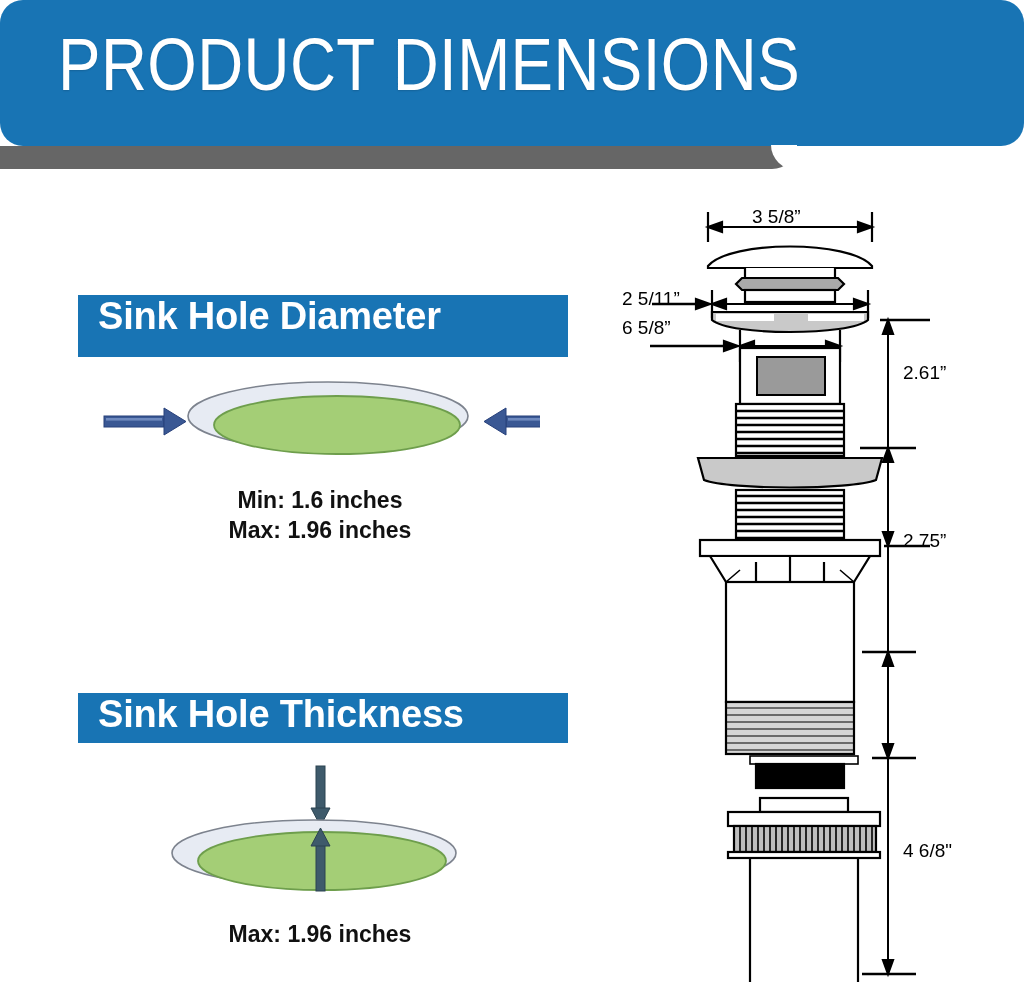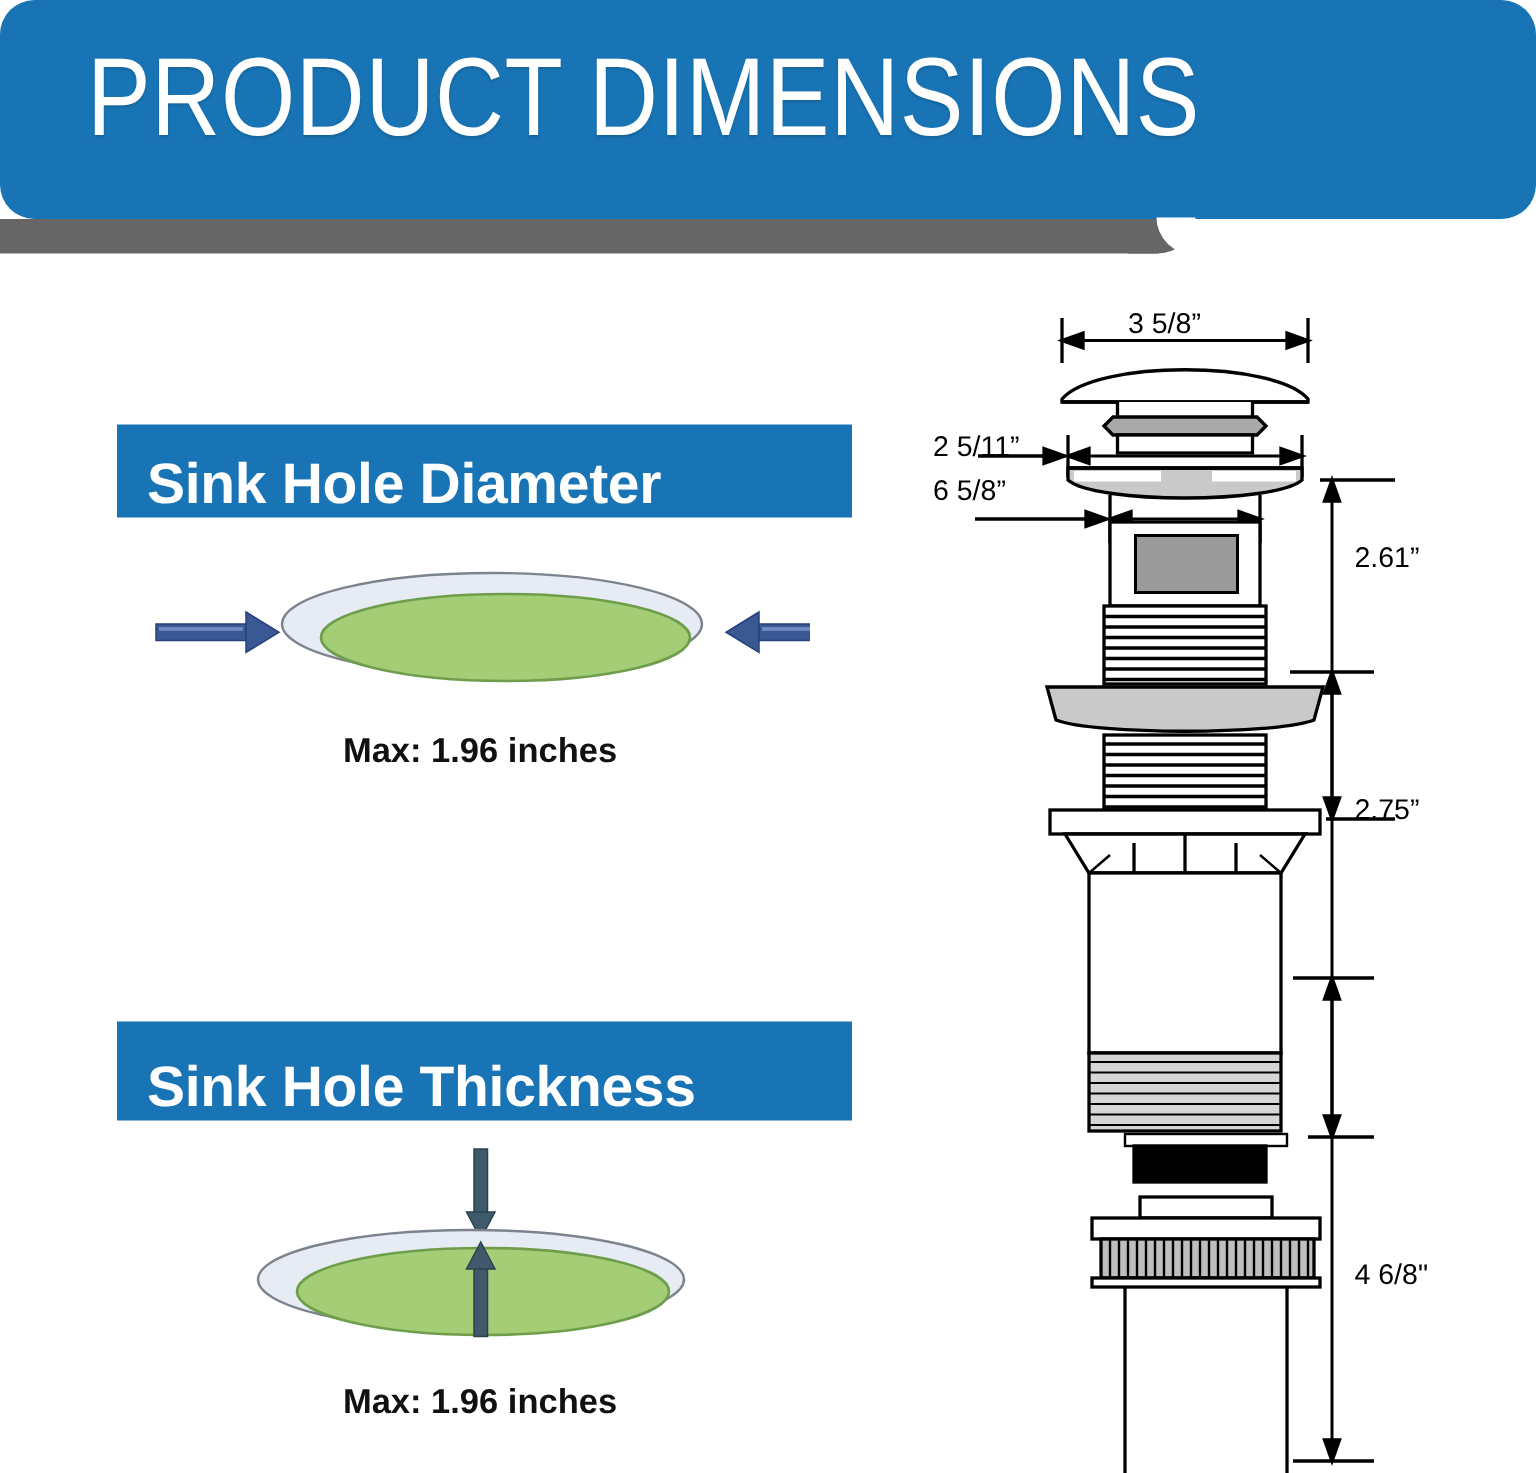--- a/index.html
+++ b/index.html
@@ -60,32 +60,33 @@
   }
 
   
   .section-badge {
     position: absolute;
     background: #1874B4;
     color: #ffffff;
     font-size: 38px;
     font-weight: 700;
     display: flex;
-    align-items: flex-end;
+    align-items: flex-start;
     padding: 0 20px;
     white-space: nowrap;
     letter-spacing: -0.2px;
+    margin-top: 12px;
   }
   #badge-diameter {
     left: 78px; top: 283px;
     width: 490px; height: 62px;
   }
   #badge-thickness {
     left: 78px; top: 681px;
-    width: 490px; height: 66px;
+    width: 490px; height: 50px;
   }
 
   .caption-block {
     position: absolute;
     text-align: center;
     font-size: 23px;
     font-weight: 700;
     color: #111111;
     line-height: 1.30;
     width: 420px;
@@ -148,20 +149,21 @@
 
     <g>
       <rect x="406" y="38" width="62" height="11" fill="#3A5894" stroke="#27407A" stroke-width="1"></rect>
       <path d="M406 30 L384 43.5 L406 57 Z" fill="#3A5894" stroke="#27407A" stroke-width="1"></path>
       <rect x="408" y="40" width="56" height="2.6" fill="#6F8ABF"></rect>
     </g>
   </svg>
 </div>
 
 <div class="caption-block" id="caption-diameter">
+  <span class="caption-line">Min: 1.6 inches</span>
   <span class="caption-line">Max: 1.96 inches</span>
 </div>
 
 <div class="section-badge" id="badge-thickness">
   <span>Sink Hole Thickness</span>
 </div>
 
 <div class="illus" id="illus-thickness">
   <svg width="440" height="150" viewBox="0 0 440 150" xmlns="http://www.w3.org/2000/svg">
 

